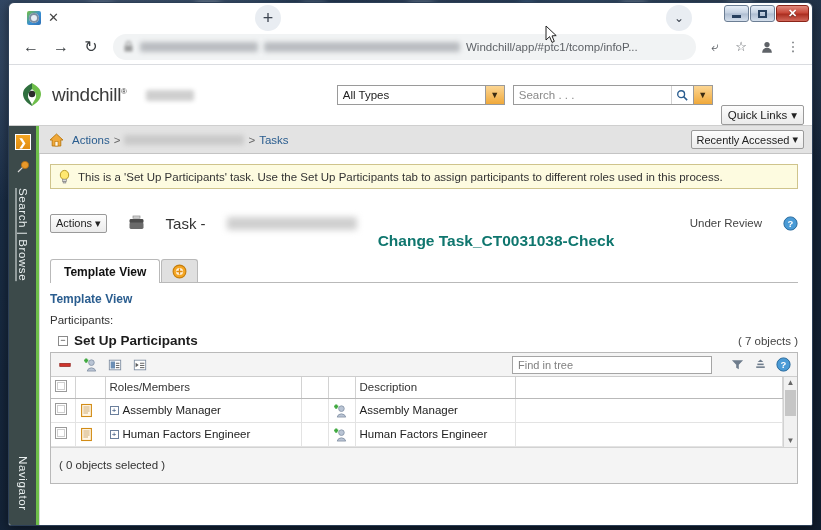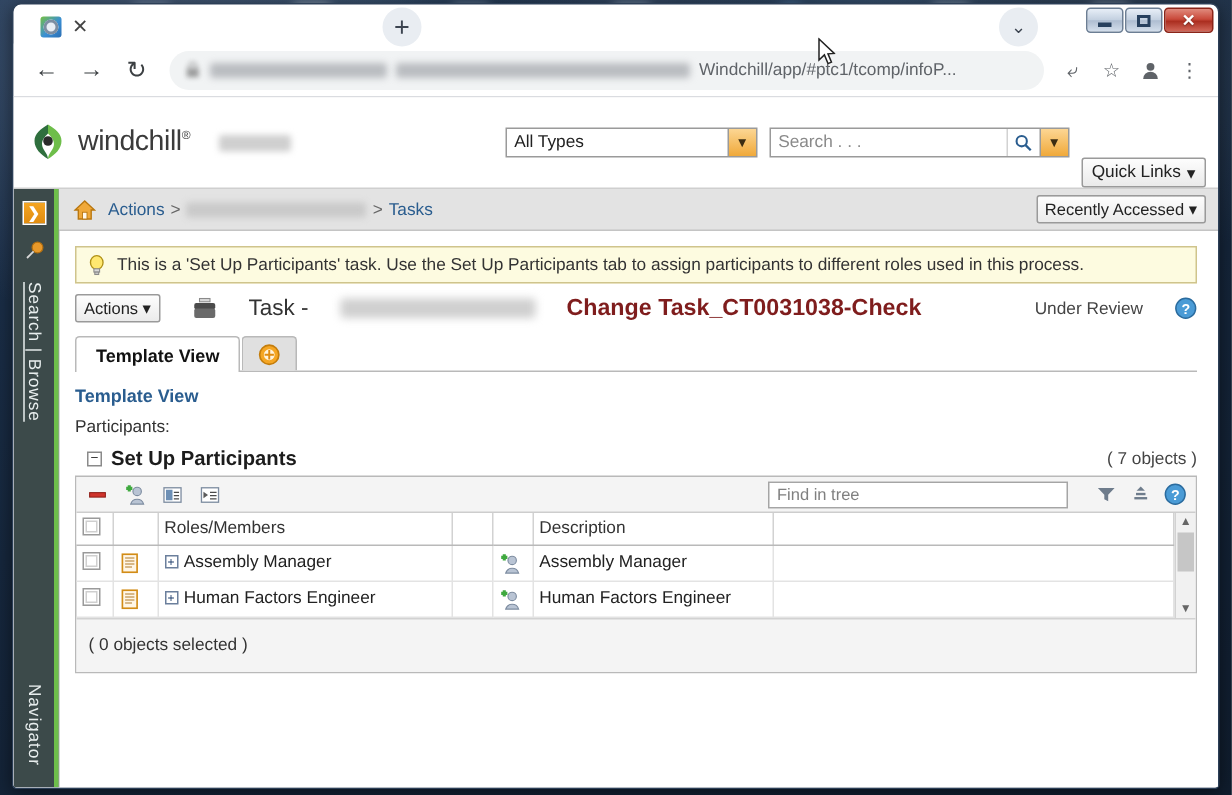--- a/index.html
+++ b/index.html
@@ -201,21 +201,21 @@
 
   .task-row { display:flex; align-items:center; gap:21px; margin-top:7px; }
   .actions-btn {
     height:19px; border:1px solid #9a9a9a; border-radius:2px;
     background: linear-gradient(180deg,#fdfdfd,#ebebeb);
     font-size:11px; color:#222; display:flex; align-items:center; padding:0 5px; gap:3px;
   }
   .task-ico { width:17px; height:16px; flex:0 0 17px; }
   .task-pre { font-size:15px; color:#333; }
   .task-redact { width:130px; height:13px; background:#cfcfcf; border-radius:2px; filter:blur(3px); }
-  .task-title { font-size:15.5px; font-weight:bold; color:#7f1d1d; white-space:nowrap; }
+  .task-title { font-size:15.5px; font-weight:bold; color:#0f766e; white-space:nowrap;margin-top:36px; }
   .task-spacer { flex:1; }
   .status { font-size:11.5px; color:#444;margin-left:30px; }
   .help-ico { width:15px; height:15px; flex:0 0 15px; }
 
   .tabs { display:flex; align-items:flex-end; margin-top:8px; border-bottom:1px solid #b9b9b9; }
   .tab {
     height:23px; padding:0 13px; font-size:12px; display:flex; align-items:center;
     border:1px solid #b9b9b9; border-bottom:none; background:#e0e0e0; color:#333;
     margin-right:1px; border-radius:3px 3px 0 0;
   }

